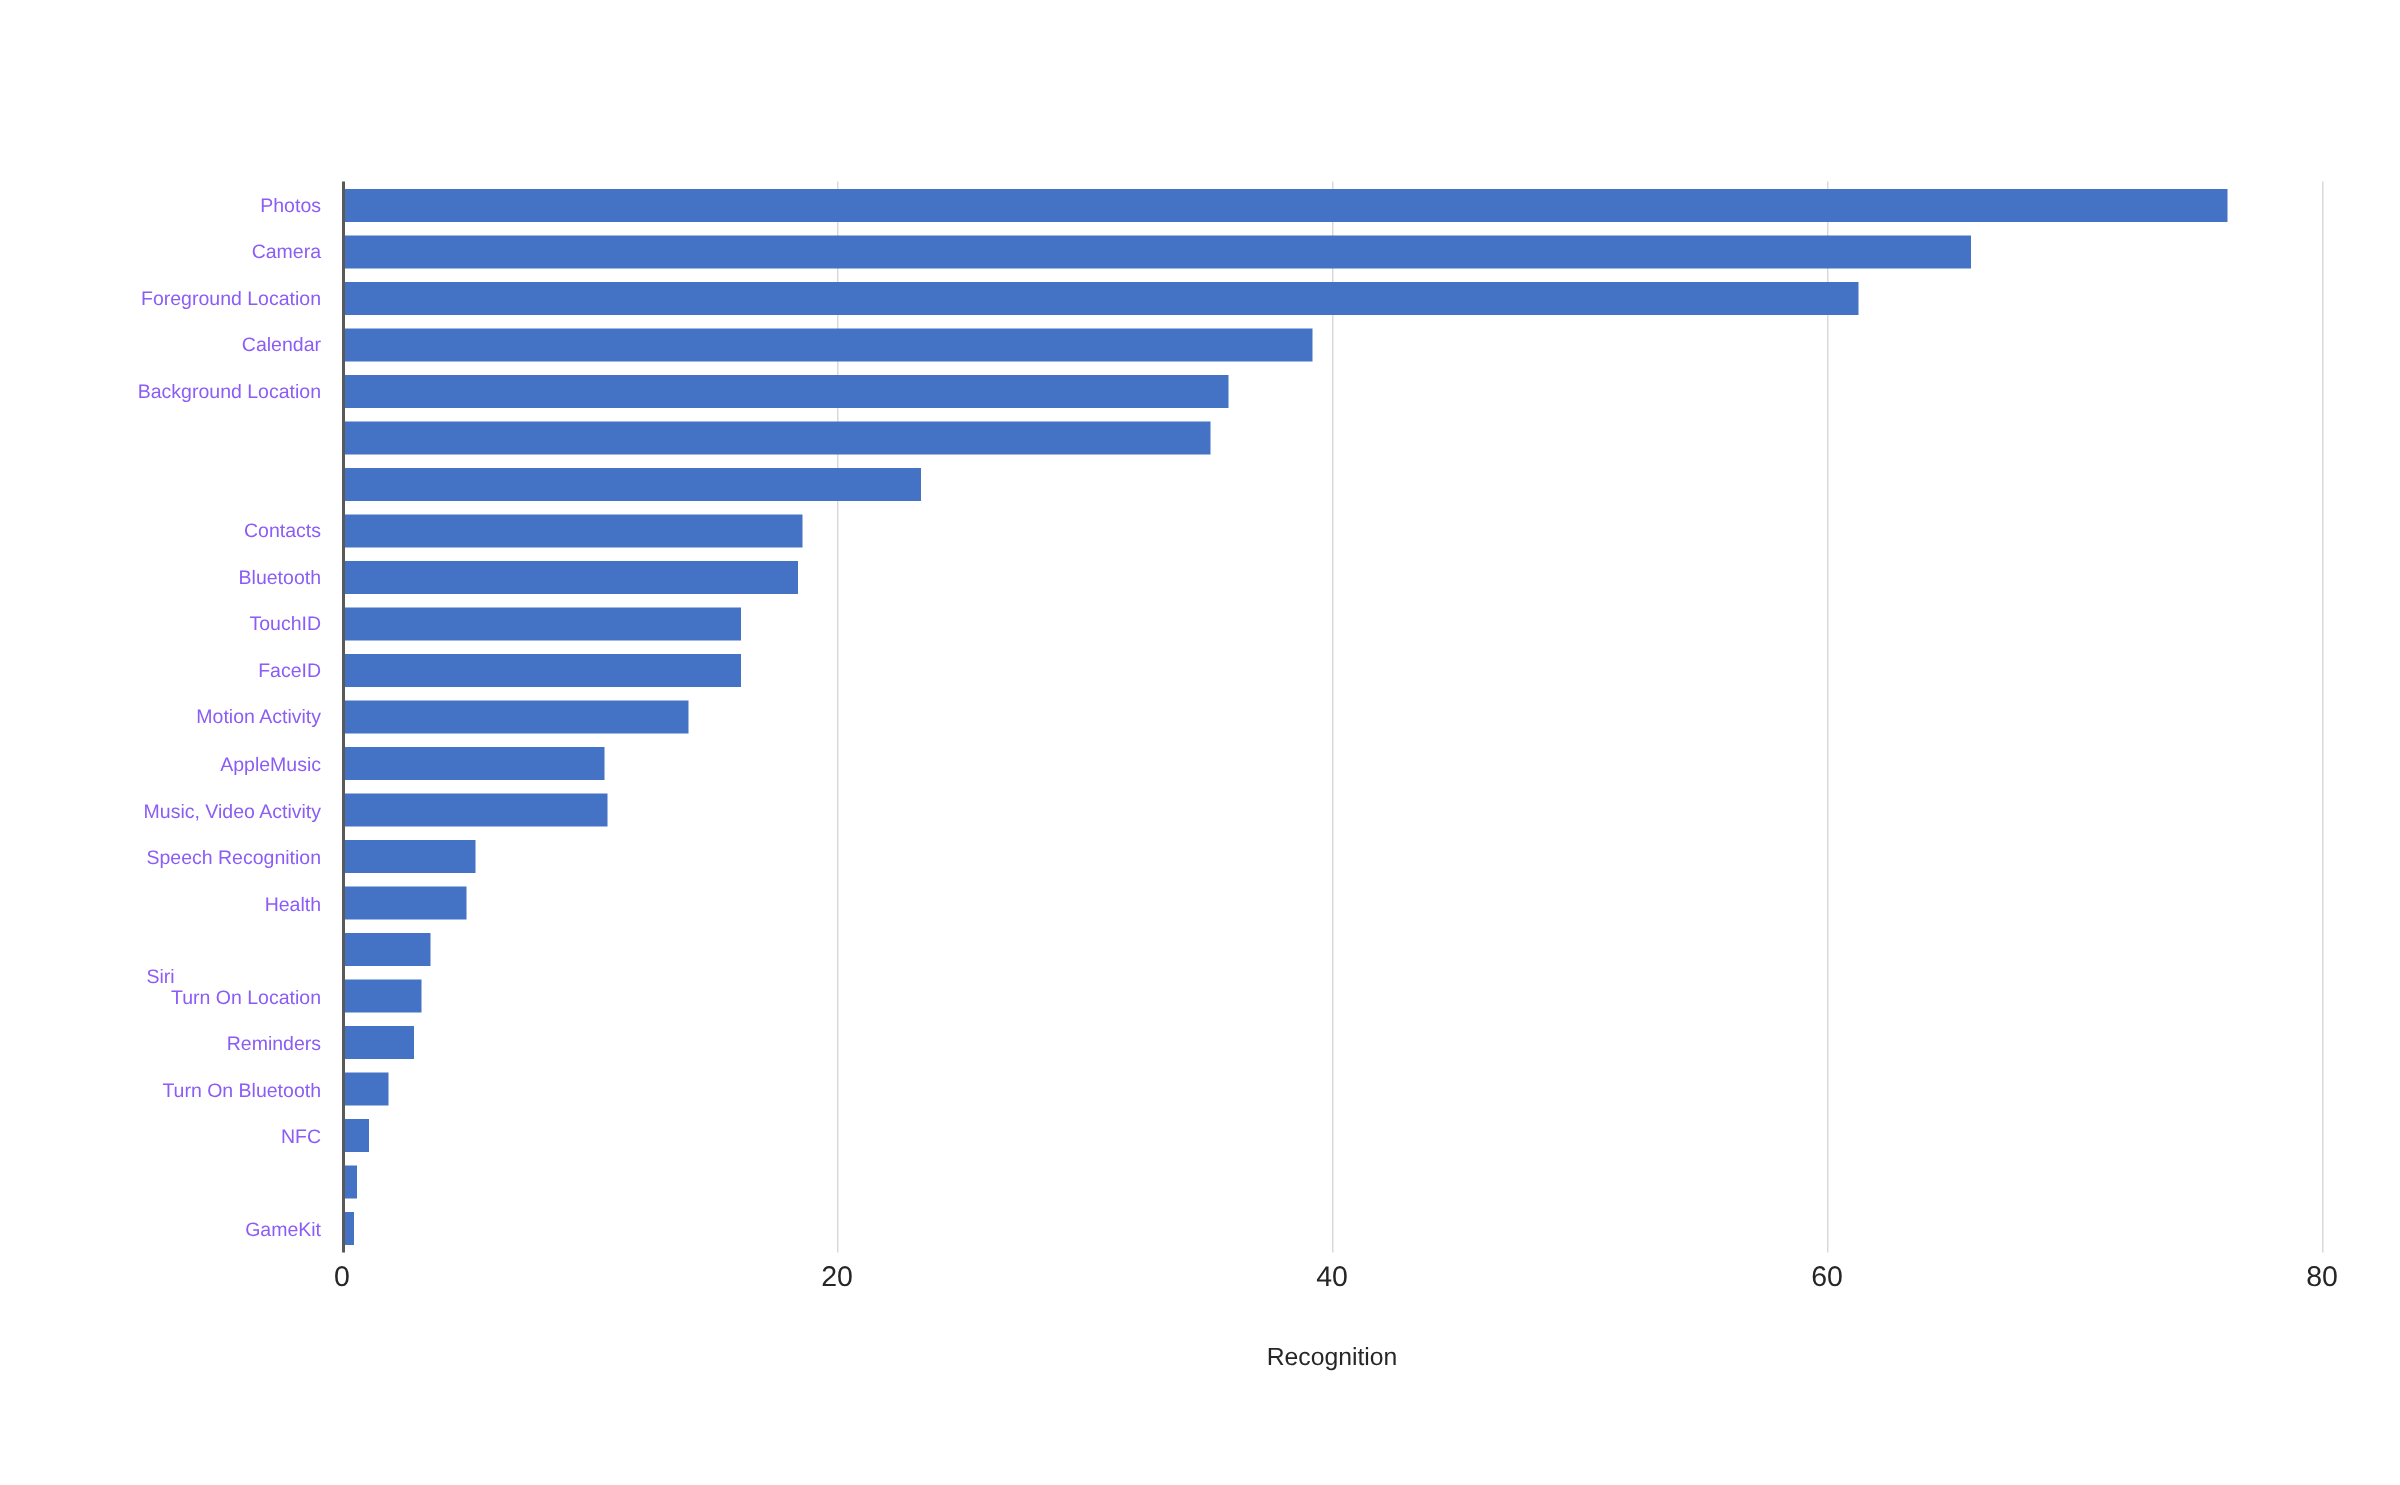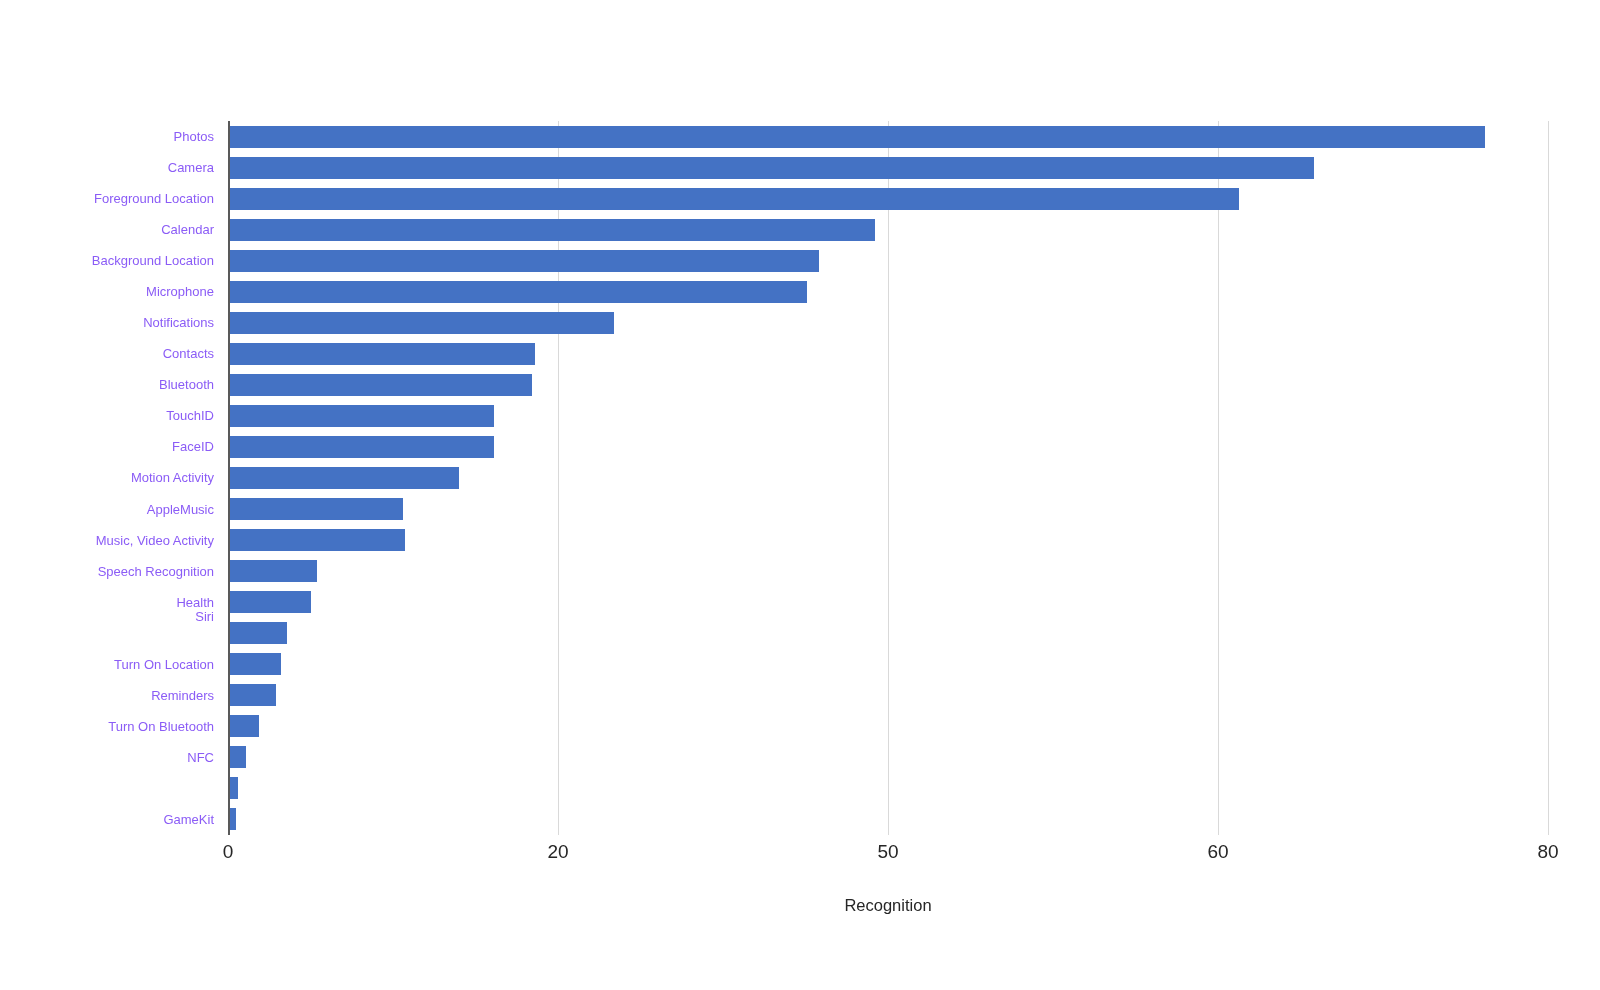--- a/index.html
+++ b/index.html
@@ -132,32 +132,30 @@
 
 <div class="chart-root">
 
 
   <div class="ylabels">
       <div class="ylabel" style="top: 0px;">Photos</div>
       <div class="ylabel" style="top: 31.0435px;">Camera</div>
       <div class="ylabel" style="top: 62.087px;">Foreground Location</div>
       <div class="ylabel" style="top: 93.1304px;">Calendar</div>
       <div class="ylabel" style="top: 124.174px;">Background Location</div>
-      <div class="ylabel" style="top: 155.217px;">Microphone</div>
-      <div class="ylabel" style="top: 186.261px;">Notifications</div>
       <div class="ylabel" style="top: 217.304px;">Contacts</div>
       <div class="ylabel" style="top: 248.348px;">Bluetooth</div>
       <div class="ylabel" style="top: 279.391px;">TouchID</div>
       <div class="ylabel" style="top: 310.435px;">FaceID</div>
       <div class="ylabel" style="top: 341.478px;">Motion Activity</div>
       <div class="ylabel" style="top: 372.522px;">AppleMusic</div>
       <div class="ylabel" style="top: 403.565px;">Music, Video Activity</div>
       <div class="ylabel" style="top: 434.609px;">Speech Recognition</div>
       <div class="ylabel" style="top: 465.652px;">Health</div>
-      <div class="ylabel" style="top: 480px;">Siri</div>
+      <div class="ylabel" style="top: 514px; text-align: center;">Siri</div>
       <div class="ylabel" style="top: 527.739px;">Turn On Location</div>
       <div class="ylabel" style="top: 558.783px;">Reminders</div>
       <div class="ylabel" style="top: 589.826px;">Turn On Bluetooth</div>
       <div class="ylabel" style="top: 620.87px;">NFC</div>
       <div class="ylabel" style="top: 682.957px;">GameKit</div>
     </div>
 
   <div class="plot">
       <div class="gridline" style="left: 0px; background: transparent;"></div>
       <div class="gridline" style="left: 330px; background: rgb(217, 217, 217);"></div>
@@ -233,20 +231,20 @@
       <div class="row" style="top: 682.957px;">
         <div class="bar" title="GameKit: 0.5" style="width: 8.25px; background: rgb(68, 114, 196);"></div>
       </div>
     </div>
 
   <div class="axis-line" style="background: rgb(89, 89, 89);"></div>
 
   <div class="xticks">
       <div class="xtick" style="left: 228px;">0</div>
       <div class="xtick" style="left: 558px;">20</div>
-      <div class="xtick" style="left: 888px;">50</div>
+      <div class="xtick" style="left: 888px;">40</div>
       <div class="xtick" style="left: 1218px;">60</div>
       <div class="xtick" style="left: 1548px;">80</div>
     </div>
 
   <div class="xaxis-title">Recognition</div>
 
 </div>
 
 </body></html>

